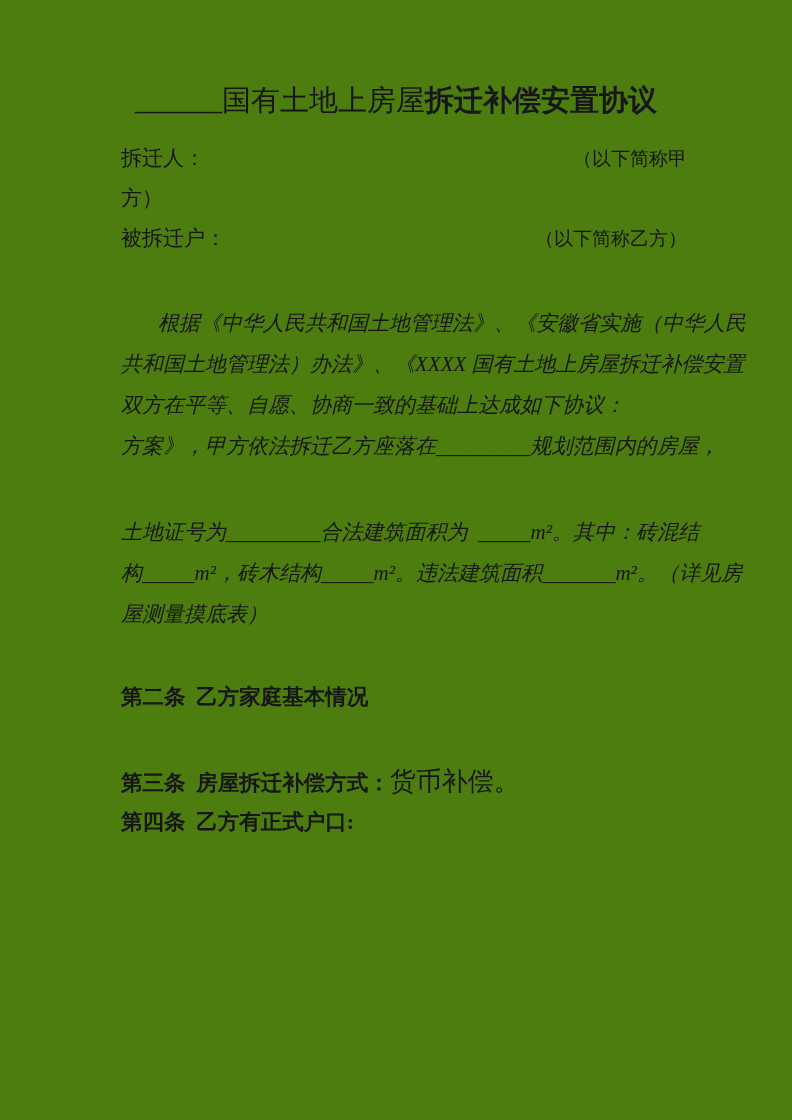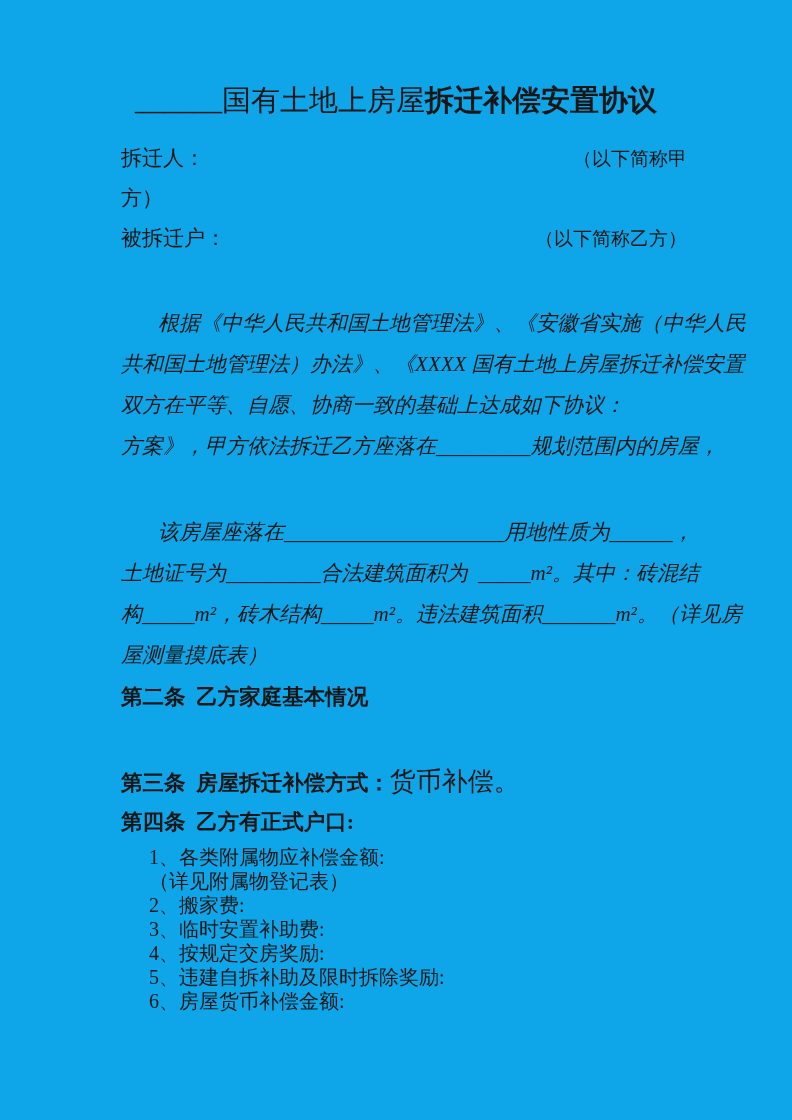--- a/index.html
+++ b/index.html
@@ -1,19 +1,19 @@
 <!DOCTYPE html>
 <html><head>
 <meta charset="utf-8">
 <style>
   html,body{margin:0;padding:0;background:#ffffff;}
   .page{
     position:relative;
     width:792px;height:1120px;
-    background:#0ea5e9;
+    background:#4d7c0f;
     overflow:hidden;
     color:#161616;
     font-family:"Liberation Serif","DejaVu Serif",serif;
   }
   .abs{position:absolute;}
   .title{
     top:86px;left:0;width:792px;
     text-align:center;
     font-size:29px;line-height:1;
     white-space:pre;
@@ -80,36 +80,26 @@
 
   <div class="abs para preamble">
     <div class="indent">根据《中华人民共和国土地管理法》、《安徽省实施（中华人民</div>
     <div>共和国土地管理法）办法》、《XXXX 国有土地上房屋拆迁补偿安置</div>
     <div>双方在平等、自愿、协商一致的基础上达成如下协议：</div>
     <div>方案》，甲方依法拆迁乙方座落在_________规划范围内的房屋，</div>
   </div>
 
 
   <div class="abs para a1body">
-    <div class="indent">该房屋座落在_____________________用地性质为______，</div>
     <div>土地证号为_________合法建筑面积为  _____m²。其中：砖混结</div>
     <div>构_____m²，砖木结构_____m²。违法建筑面积_______m²。（详见房</div>
     <div>屋测量摸底表）</div>
   </div>
 
   <div class="abs heading h2">第二条  乙方家庭基本情况</div>
 
 
   <div class="abs heading h3"><span>第三条  房屋拆迁补偿方式：</span><span class="reg">货币补偿。</span></div>
 
   <div class="abs heading h4">第四条  乙方有正式户口:</div>
 
-  <div class="abs list">
-    <div>1、各类附属物应补偿金额:</div>
-    <div>（详见附属物登记表）</div>
-    <div>2、搬家费:</div>
-    <div>3、临时安置补助费:</div>
-    <div>4、按规定交房奖励:</div>
-    <div>5、违建自拆补助及限时拆除奖励:</div>
-    <div>6、房屋货币补偿金额:</div>
-  </div>
 
 </div>
 
 </body></html>

